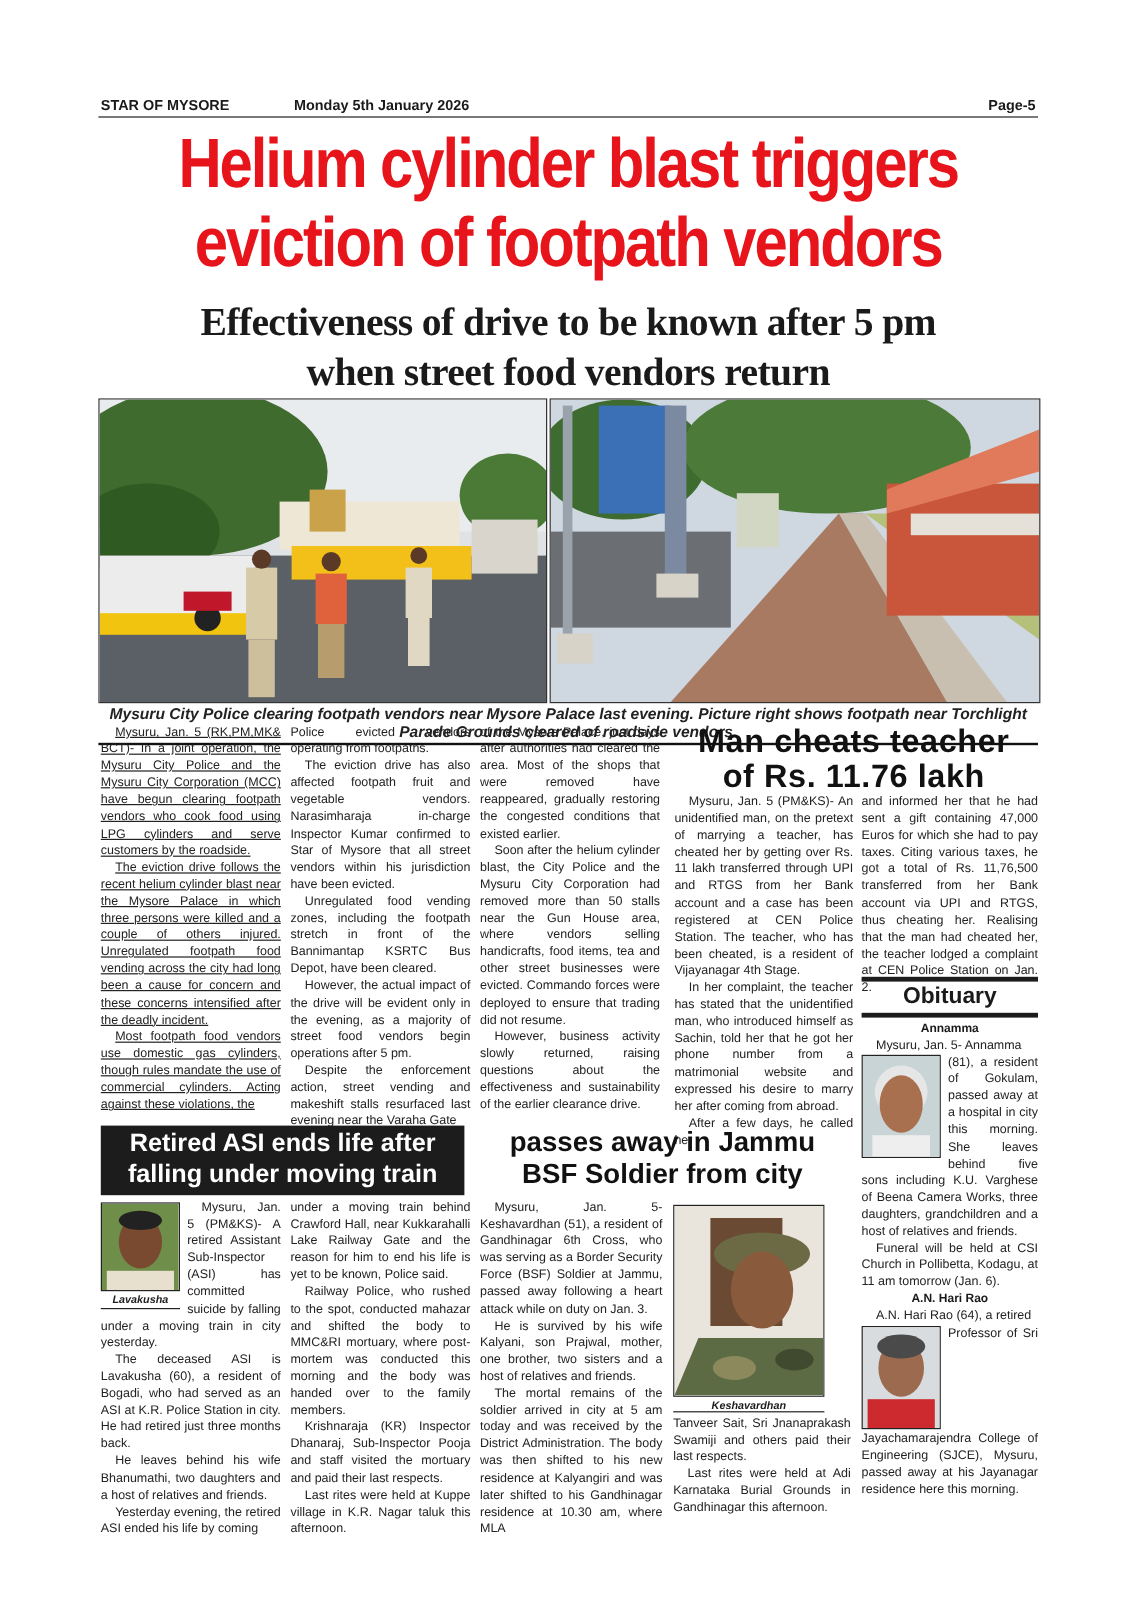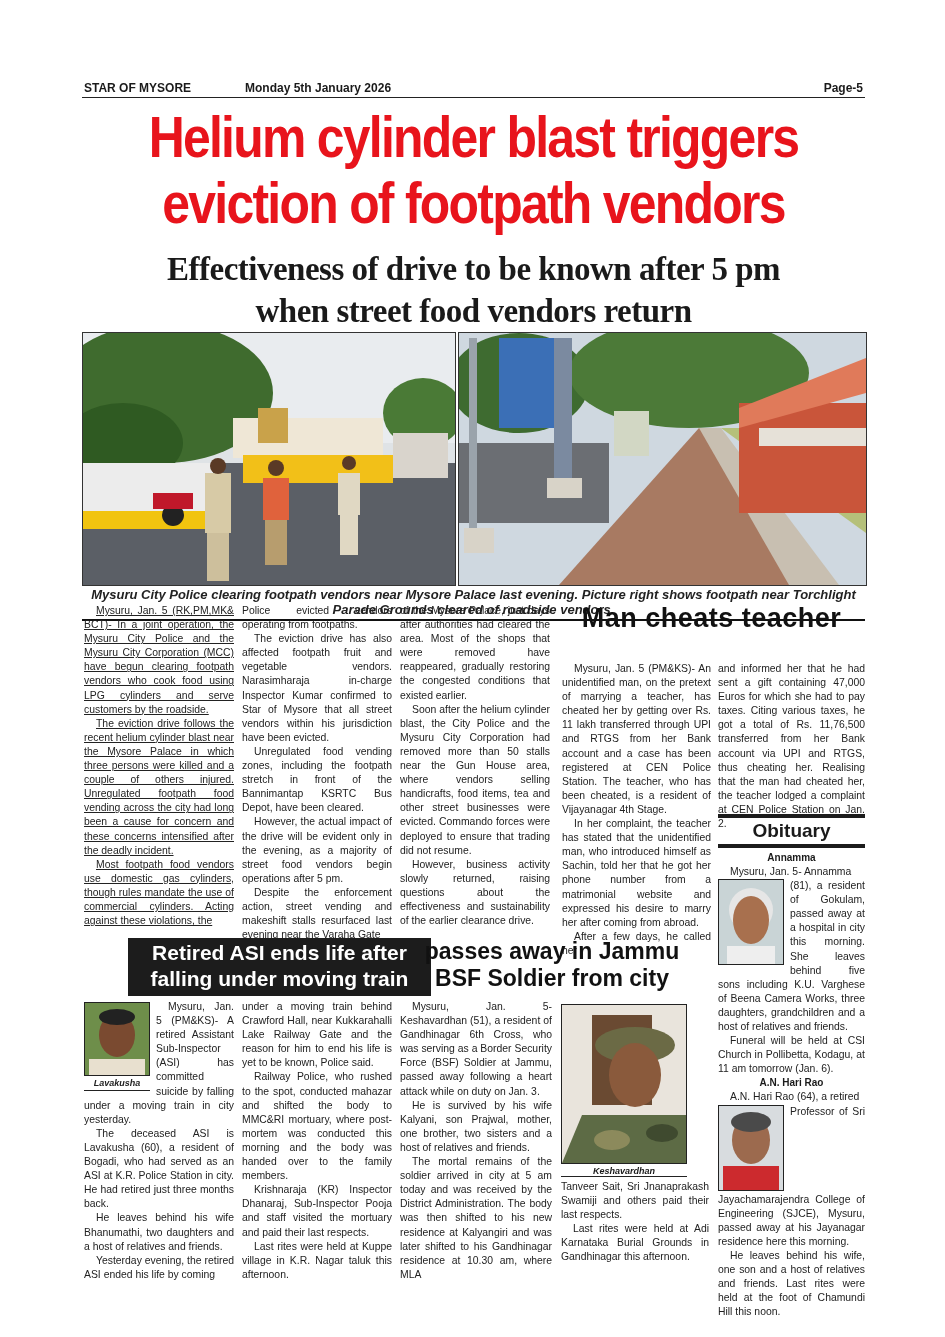--- a/index.html
+++ b/index.html
@@ -9,21 +9,21 @@
   .masthead .pub { position:absolute; left:2px; top:1px; }
   .masthead .date { position:absolute; left:163px; top:1px; }
   .masthead .page { position:absolute; right:2px; top:1px; }
   .headline { left:82px; top:104px; width:783px; text-align:center; color:#e8141c; font-family:"Liberation Sans", sans-serif; font-weight:bold; font-size:58px; line-height:66px; letter-spacing:-2px; transform:scaleX(0.86); transform-origin:center top; white-space:nowrap; }
   .subhead { left:82px; top:248px; width:783px; text-align:center; font-family:Liberation Serif, serif; font-weight:bold; font-size:33px; line-height:42px; color:#1a1a1a; letter-spacing:-0.5px; }
   .photo { border:1px solid #333; overflow:hidden; }
   .caption { left:82px; top:587px; width:783px; text-align:center; font-size:13px; font-weight:bold; font-style:italic; color:#222; border-bottom:2px solid #111; padding-bottom:2px; }
   .col { font-size:10.4px; line-height:14.1px; text-align:justify; color:#222; }
   .col p { margin:0; text-indent:12px; }
   .h-black { font-weight:bold; color:#111; text-align:center; }
-  .boxhead { background:#1c1c1c; color:#fff; font-weight:bold; text-align:center; font-size:21px; line-height:26px;margin-left:44px; }
+  .boxhead { background:#1c1c1c; color:#fff; font-weight:bold; text-align:center; font-size:21px; line-height:26px; }
   .thumb { border:1px solid #222; overflow:hidden; float:left; margin:0 6px 2px 0; }
   .thumb-cap { font-size:9px; font-weight:bold; font-style:italic; text-align:center; border-bottom:1px solid #222; }
   .obit-title { border-top:4px solid #1c1c1c; border-bottom:4px solid #1c1c1c; font-size:19px; font-weight:bold; text-align:center; line-height:26px; }
   .obit-name { font-size:10px; font-weight:bold; text-align:center; line-height:14px; }
 </style>
 </head>
 <body>
 
 <div class="abs masthead">
   <span class="pub">STAR OF MYSORE</span>
@@ -103,20 +103,21 @@
   <p>Despite the enforcement action, street vending and makeshift stalls resurfaced last evening near the Varaha Gate</p>
 </div>
 <div class="abs col" style="left:400px;top:604px;width:150px;">
   <p style="text-indent:0">of the Mysore Palace, just days after authorities had cleared the area. Most of the shops that were removed have reappeared, gradually restoring the congested conditions that existed earlier.</p>
   <p>Soon after the helium cylinder blast, the City Police and the  Mysuru City Corporation had removed more than 50 stalls near the Gun House area, where vendors selling handicrafts, food items, tea and other street businesses were evicted. Commando forces were deployed to ensure that trading did not resume.</p>
   <p>However, business activity slowly returned, raising questions about the effectiveness and sustainability of the earlier clearance drive.</p>
 </div>
 
 <div class="abs h-black" style="left:558px;top:604px;width:307px;font-size:27px;line-height:29px;letter-spacing:0.5px;">
   <div>Man cheats teacher</div>
+  <div>of Rs. 11.76 lakh</div>
 </div>
 <div class="abs col" style="left:562px;top:662px;width:149px;">
   <p>Mysuru, Jan. 5 (PM&amp;KS)- An unidentified man, on the pretext of marrying a teacher, has cheated her by getting over Rs. 11 lakh transferred through UPI and RTGS from her Bank account and a case has been registered at CEN Police Station. The teacher, who has been cheated, is a resident of Vijayanagar 4th Stage.</p>
   <p>In her complaint, the teacher has stated that the unidentified man, who introduced himself as Sachin, told her that he got her phone number from a matrimonial website and expressed his desire to marry her after coming from abroad.</p>
   <p>After a few days, he called her</p>
 </div>
 <div class="abs col" style="left:718px;top:662px;width:147px;">
   <p style="text-indent:0">and informed her that he had sent a gift containing 47,000 Euros for which she had to pay taxes. Citing various taxes, he got a total of Rs. 11,76,500 transferred from her Bank account via UPI and RTGS, thus cheating her. Realising that the man had cheated her, the teacher lodged a complaint at CEN Police Station on Jan. 2.</p>
 </div>
 
@@ -141,21 +142,20 @@
     <p>A.N. Hari Rao (64), a retired</p>
     <div class="thumb" style="width:64px;height:84px;">
       <svg width="64" height="84" viewBox="0 0 64 84">
         <rect width="64" height="84" fill="#d8dcdf"></rect>
         <ellipse cx="32" cy="34" rx="19" ry="24" fill="#9c6a4e"></ellipse>
         <ellipse cx="32" cy="16" rx="20" ry="10" fill="#4a4a4a"></ellipse>
         <rect x="4" y="60" width="56" height="24" fill="#cc2a2e"></rect>
       </svg>
     </div>
     <div style="text-align:justify;">Professor of Sri Jayachamarajendra College of Engineering (SJCE), Mysuru, passed away at his Jayanagar residence here this morning.</div>
-    <p>He leaves behind his wife, one son and a host of relatives and friends. Last rites were held at the foot of Chamundi Hill this noon.</p>
   </div>
 </div>
 
 <div class="abs boxhead" style="left:84px;top:938px;width:303px;height:56px;padding-top:2px;">
   <div>Retired ASI ends life after</div>
   <div>falling under moving train</div>
 </div>
 <div class="abs col" style="left:84px;top:1000px;width:150px;">
   <div style="float:left;width:66px;margin:2px 6px 2px 0;">
     <div style="border:1px solid #222;height:72px;overflow:hidden;">

